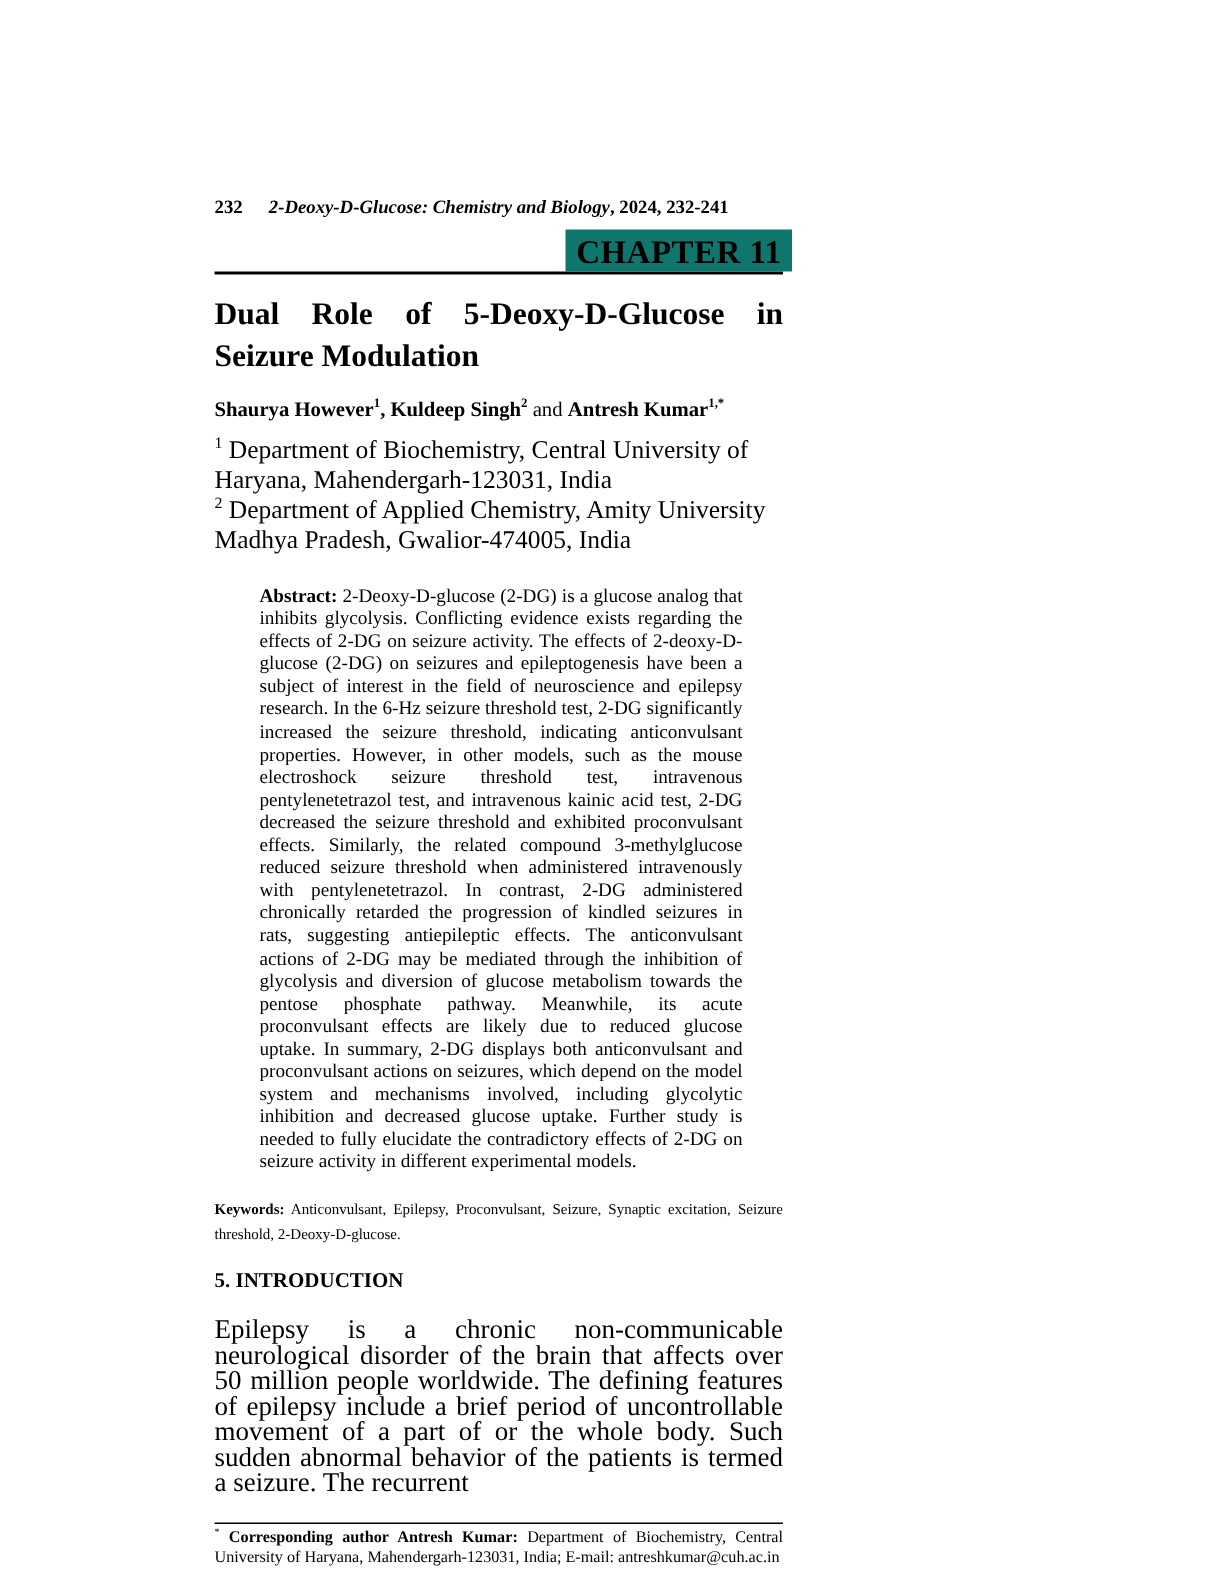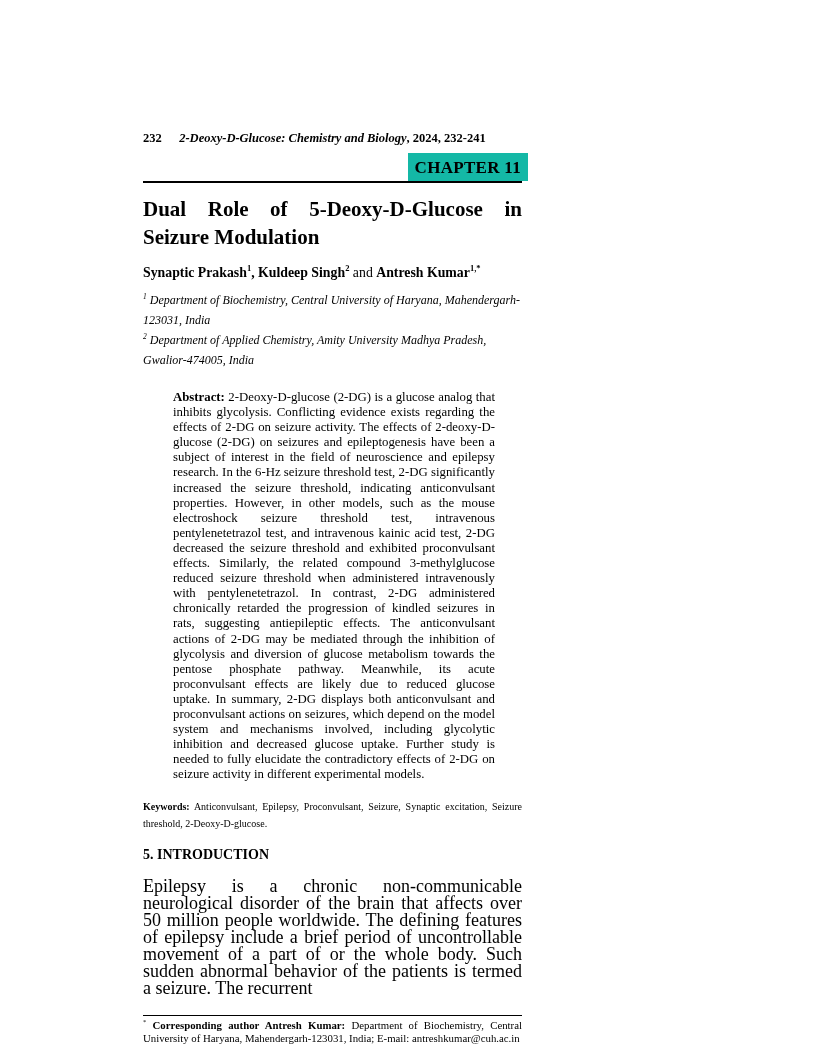--- a/index.html
+++ b/index.html
@@ -31,22 +31,22 @@
   }
   .running-title .ital { font-style: italic; }
   
   .chapter-banner {
     margin-top: 7px;
     border-bottom: 2.5px solid #000;
     text-align: right;
   }
   .chapter-box {
     display: inline-block;
-    background: #14b8a6;
-    font-size: 17px;
+    background: #0f766e;
+    font-size: 22px;
     font-weight: bold;
     line-height: 27px;
     padding: 1px 7px 0 7px;
     margin-right: -6px;
     letter-spacing: 0.3px;
   }
   
   .article-title {
     margin: 12px 0 0 0;
     font-size: 21px;
@@ -60,22 +60,21 @@
     line-height: 17px;
   }
   .author-line .name { font-weight: bold; }
   sup.s {
     vertical-align: super;
     font-size: 0.62em;
     line-height: 0;
   }
   .affiliations {
     margin-top: 9px;
-    font-style: italic;
-    font-size: 12px;
+    font-size: 17px;
     line-height: 20px;
   }
   
   .abstract {
     margin: 20px 27px 0 30px;
     font-size: 12.8px;
     line-height: 15.1px;
     text-align: justify;
   }
   .abstract .label { font-weight: bold; }
@@ -131,21 +130,21 @@
     <span class="page-number">232</span>
     <span class="running-title"><span class="ital">2-Deoxy-D-Glucose: Chemistry and Biology</span><span>, 2024, 232-241</span></span>
   </div>
 
   <div class="chapter-banner">
     <span class="chapter-box">CHAPTER 11</span>
   </div>
 
   <h1 class="article-title">Dual Role of 5-Deoxy-D-Glucose in Seizure Modulation</h1>
 
-  <div class="author-line"><span class="name">Synaptic Prakash</span><sup class="s name">1</sup><span class="name">, </span><span class="name">Kuldeep Singh</span><sup class="s name">2</sup><span> and </span><span class="name">Antresh Kumar</span><sup class="s name">1,*</sup></div>
+  <div class="author-line"><span class="name">Shaurya However</span><sup class="s name">1</sup><span class="name">, </span><span class="name">Kuldeep Singh</span><sup class="s name">2</sup><span> and </span><span class="name">Antresh Kumar</span><sup class="s name">1,*</sup></div>
 
   <div class="affiliations">
     <div><sup class="s">1</sup><span> Department of Biochemistry, Central University of Haryana, Mahendergarh-123031, India</span></div>
     <div><sup class="s">2</sup><span> Department of Applied Chemistry, Amity University Madhya Pradesh, Gwalior-474005, India</span></div>
   </div>
 
   <p class="abstract"><span class="label">Abstract:</span><span> 2-Deoxy-D-glucose (2-DG) is a glucose analog that inhibits glycolysis. Conflicting evidence exists regarding the effects of 2-DG on seizure activity. The effects of 2-deoxy-D-glucose (2-DG) on seizures and epileptogenesis have been a subject of interest in the field of neuroscience and epilepsy research. In the 6-Hz seizure threshold test, 2-DG significantly increased the seizure threshold, indicating anticonvulsant properties. However, in other models, such as the mouse electroshock seizure threshold test, intravenous pentylenetetrazol test, and intravenous kainic acid test, 2-DG decreased the seizure threshold and exhibited proconvulsant effects. Similarly, the related compound 3-methylglucose reduced seizure threshold when administered intravenously with pentylenetetrazol. In contrast, 2-DG administered chronically retarded the progression of kindled seizures in rats, suggesting antiepileptic effects. The anticonvulsant actions of 2-DG may be mediated through the inhibition of glycolysis and diversion of glucose metabolism towards the pentose phosphate pathway. Meanwhile, its acute proconvulsant effects are likely due to reduced glucose uptake. In summary, 2-DG displays both anticonvulsant and proconvulsant actions on seizures, which depend on the model system and mechanisms involved, including glycolytic inhibition and decreased glucose uptake. Further study is needed to fully elucidate the contradictory effects of 2-DG on seizure activity in different experimental models.</span></p>
 
   <p class="keywords"><span class="label">Keywords:</span><span> Anticonvulsant, Epilepsy, Proconvulsant, Seizure, Synaptic excitation, Seizure threshold, 2-Deoxy-D-glucose.</span></p>
 

